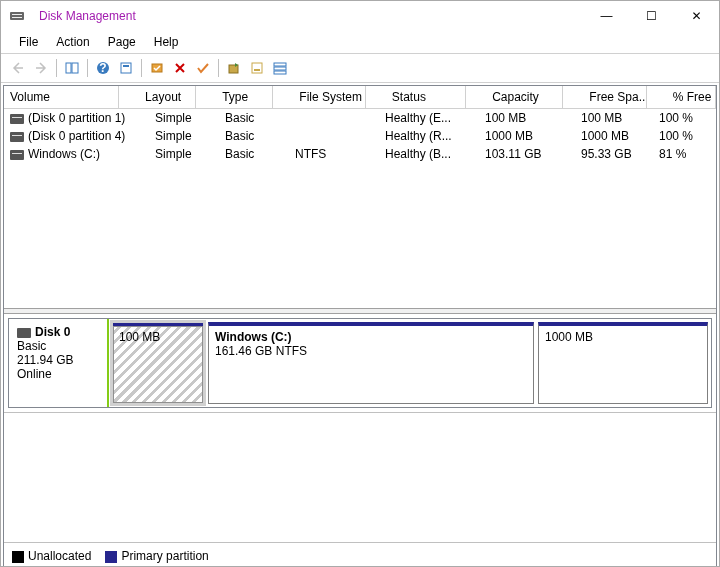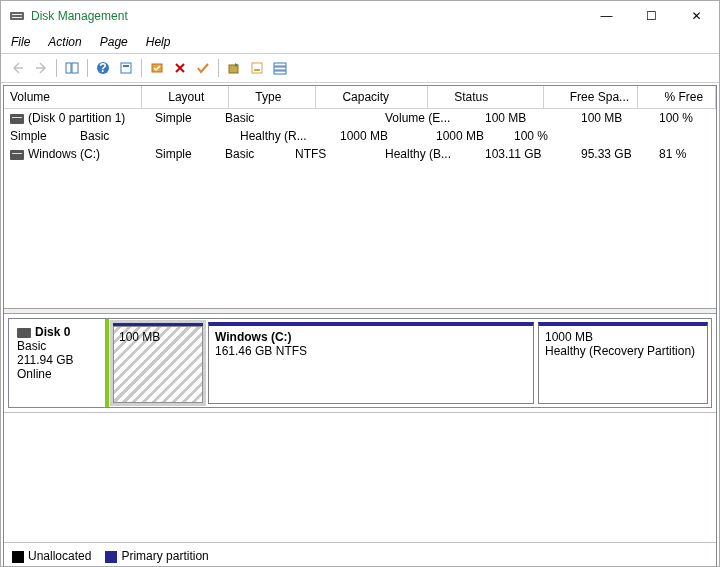--- a/index.html
+++ b/index.html
@@ -1,24 +1,24 @@
 <!DOCTYPE html>
 <html><head>
   <meta charset="utf-8">
   <style>
     * { margin: 0; padding: 0; box-sizing: border-box; font-family: "Segoe UI", Tahoma, sans-serif; font-size: 12px; }
     body { width: 720px; height: 567px; background: #fff; display: flex; flex-direction: column; border: 1px solid #aaa; }
     
     .titlebar { display: flex; align-items: center; height: 30px; padding: 0 0 0 8px; }
     .titlebar .app-icon { width: 16px; height: 16px; margin-right: 6px; display:inline-flex; align-items:center; justify-content:center; }
-    .titlebar .title { flex: 1; font-size: 12px; color: #15803d; }
+    .titlebar .title { flex: 1; font-size: 12px; color: #a21caf; margin-left: 8px; }
     .titlebar .win-controls { display: flex; }
     .titlebar .win-btn { width: 45px; height: 30px; display: flex; align-items: center; justify-content: center; cursor: default; }
     
-    .menubar { display: flex; padding: 2px 2px; gap: 2px; font-style: italic; }
+    .menubar { display: flex; padding: 2px 10px; gap: 2px; }
     .menubar .menu-item { padding: 2px 8px; cursor: default; }
     
     .toolbar { display: flex; align-items: center; padding: 3px 6px; border-top: 1px solid #d0d0d0; border-bottom: 1px solid #d0d0d0; gap: 1px; }
     .toolbar .tool-btn { width: 22px; height: 22px; display: flex; align-items: center; justify-content: center; cursor: default; border: 1px solid transparent; }
     .toolbar .tool-btn.disabled { opacity: 0.4; }
     .toolbar .sep { width: 1px; height: 18px; background: #c0c0c0; margin: 0 3px; }
     
     .content { flex: 1; display: flex; flex-direction: column; border: 1px solid #828790; margin: 2px; }
     
     .volume-list { height: 222px; overflow: auto; background: #fff; }
@@ -28,21 +28,21 @@
     .vol-row .col { padding: 2px 6px; white-space:nowrap; overflow:hidden; }
     .col.c0{width:145px} .col.c1{width:70px} .col.c2{width:70px} .col.c3{width:90px}
     .col.c4{width:100px} .col.c5{width:96px} .col.c6{width:78px} .col.c7{width:60px}
     .vol-icon { display:inline-block; width:14px; height:10px; background:#555; border-radius:1px; margin-right:4px; position:relative; vertical-align:middle;}
     .vol-icon::after { content:""; position:absolute; top:3px; left:2px; width:10px; height:1px; background:#ddd;}
     
     .divider { height: 6px; border-top:1px solid #a0a0a0; border-bottom:1px solid #a0a0a0; background:#f0f0f0; cursor: ns-resize; }
     
     .disk-map-wrap { flex:1; overflow:auto; background:#fff; }
     .disk-map { display:flex; margin:4px; border:1px solid #828790; height:90px; }
-    .disk-info { width:100px; padding:6px 8px; border-right:4px solid #84cc16;}
+    .disk-info { width:100px; padding:6px 8px; border-right:2px solid #84cc16;}
     .disk-info b { font-weight:bold;}
     .disk-icon { display:inline-block; width:14px; height:10px; background:#555; border-radius:1px; margin-right:4px; vertical-align:middle;}
     
     .partitions { display:flex; flex:1; gap:4px; padding:3px;}
     .partition { border-top:4px solid #26268e; border-left:1px solid #7f7f7f; border-right:1px solid #7f7f7f; border-bottom:1px solid #7f7f7f; padding:4px 6px; overflow:hidden; cursor:default; }
     .partition.hatched { background: repeating-linear-gradient(135deg,#fff,#fff 4px,#c8c8c8 4px,#c8c8c8 7px); border:1px solid #555; outline:3px solid #d0d0d0; outline-offset:-1px; border-top:4px solid #26268e; box-shadow: inset 0 0 0 1px #888;}
     .partition.selected{ box-shadow: inset 0 0 0 1px #909090; }
     .partition b { font-weight:bold;}
     .p0{ width:92px;} .p1{ flex:1;} .p2{ width:170px;}
     
@@ -148,36 +148,38 @@
     </div>
 </div>
 
 <div class="content">
 
   <div class="volume-list">
     <div class="vol-header">
       <div class="col c0">Volume</div>
       <div class="col c1">Layout</div>
       <div class="col c2">Type</div>
+      <div class="col c3">File System</div>
+      <div class="col c4">Status</div>
       <div class="col c5">Capacity</div>
-      <div class="col c4">Status</div>
       <div class="col c6">Free Spa...</div>
       <div class="col c7">% Free</div>
     </div>
     <div class="vol-row">
       <div class="col c0"><span class="vol-icon"></span><span>(Disk 0 partition 1)</span></div>
       <div class="col c1">Simple</div>
       <div class="col c2">Basic</div>
       <div class="col c3"></div>
-      <div class="col c4">Volume (E...</div>
+      <div class="col c4">Healthy (E...</div>
       <div class="col c5">100 MB</div>
       <div class="col c6">100 MB</div>
       <div class="col c7">100 %</div>
     </div>
     <div class="vol-row">
+      <div class="col c0"><span class="vol-icon"></span><span>(Disk 0 partition 4)</span></div>
       <div class="col c1">Simple</div>
       <div class="col c2">Basic</div>
       <div class="col c3"></div>
       <div class="col c4">Healthy (R...</div>
       <div class="col c5">1000 MB</div>
       <div class="col c6">1000 MB</div>
       <div class="col c7">100 %</div>
     </div>
     <div class="vol-row">
       <div class="col c0"><span class="vol-icon"></span><span>Windows (C:)</span></div>
@@ -204,21 +206,20 @@
       <div class="partitions">
         <div class="partition hatched p0 selected">
           <div>100 MB</div>
         </div>
         <div class="partition p1">
           <b>Windows  (C:)</b>
           <div>161.46 GB NTFS</div>
         </div>
         <div class="partition p2">
           <div>1000 MB</div>
-          <div>Healthy (Recovery Partition)</div>
         </div>
       </div>
     </div>
     <div class="bottom-space"></div>
   </div>
 
   <div class="legend">
     <span><span class="swatch black"></span><span>Unallocated</span></span>
     <span><span class="swatch navy"></span><span>Primary partition</span></span>
   </div>

